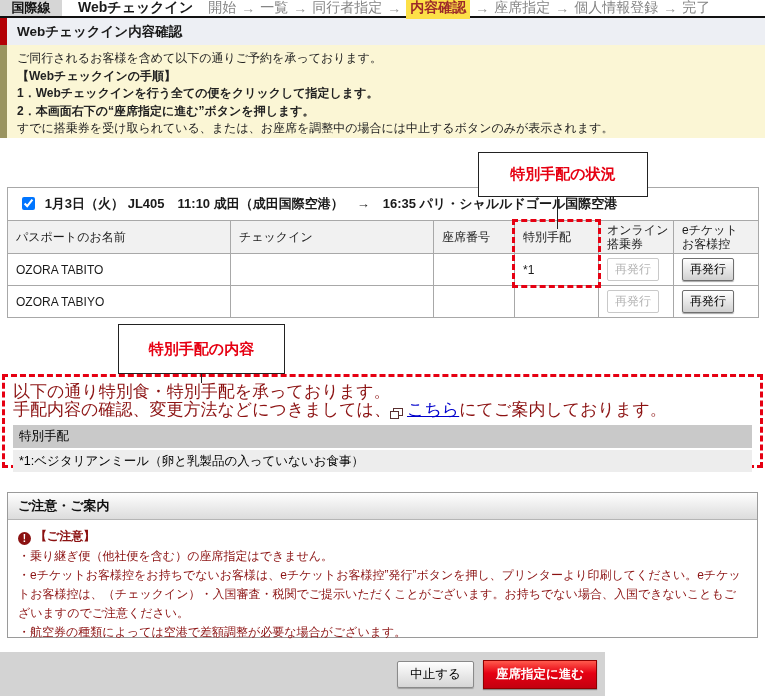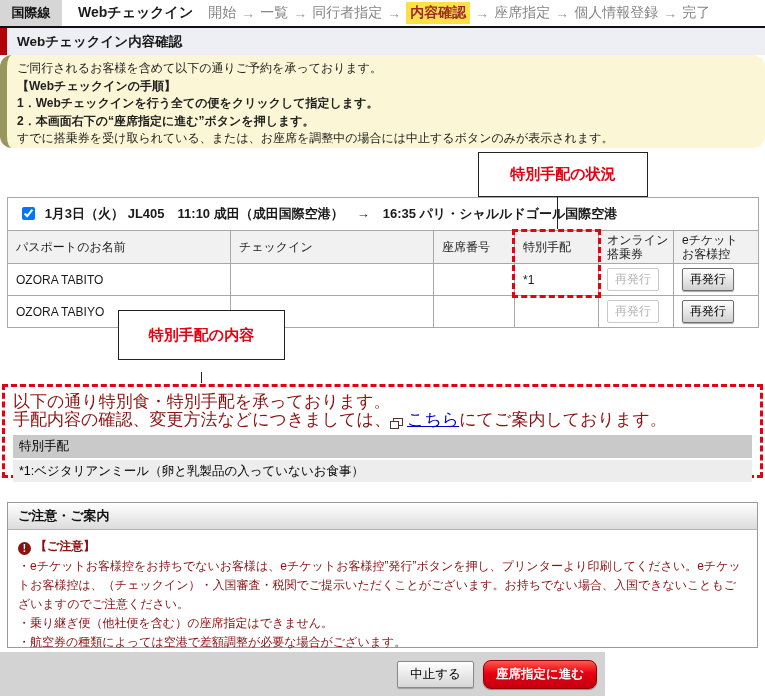--- a/index.html
+++ b/index.html
@@ -3,39 +3,39 @@
 <meta charset="utf-8">
 <style>
   * { margin:0; padding:0; box-sizing:border-box; }
   html,body { width:765px; height:696px; }
   body {
     position:relative; overflow:hidden; background:#fff;
     font-family:"Liberation Sans","DejaVu Sans",sans-serif;
     color:#1a1a1a; font-size:12.5px;
   }
   
-  .topnav { height:28px; border-bottom:2px solid #111; display:flex; align-items:stretch; background:#fff; }
+  .topnav { height:18px; border-bottom:2px solid #111; display:flex; align-items:stretch; background:#fff; }
   .section-box { background:#d6d6d6; width:62px; display:flex; align-items:center; justify-content:center;
     font-weight:bold; font-size:13px; color:#111; }
   .app-title { display:flex; align-items:center; font-weight:bold; font-size:14px; margin-left:16px; }
   .crumbs { display:flex; align-items:center; margin-left:15px; color:#858585; font-size:14px; white-space:nowrap; }
   .crumbs .arrow { margin:0 5px; color:#999; }
   .crumbs .step.active { background:#fde047; color:#9c2a2a; font-weight:bold; padding:2px 4px; }
   
   .titlebar { height:27px; background:#edeff4; border-left:7px solid #b30006; display:flex; align-items:center;
     font-weight:bold; font-size:13.5px; padding-left:10px; }
   
   .infobox { height:93px; background:#fbf6d5; border-left:7px solid #9a945f; padding:5px 10px 0 10px;
-    font-size:12px; line-height:17.5px; color:#222;border-radius:12px; }
+    font-size:12px; line-height:17.5px; color:#222; }
   .infobox .b { font-weight:bold; }
   
   .callout { position:absolute; background:#fff; border:1px solid #222; color:#e60012; font-weight:bold;
     font-size:15px; display:flex; align-items:center; justify-content:center; z-index:3; }
   .callout-status { left:478px; top:152px; width:170px; height:45px; }
-  .callout-content { left:118px; top:310px; width:167px; height:50px; }
+  .callout-content { left:118px; top:324px; width:167px; height:50px; }
   .connector { position:absolute; width:1px; background:#222; z-index:2; }
   .connector-status { left:557px; top:197px; height:32px; }
   .connector-content { left:201px; top:372px; height:11px; }
   
   .resv-wrap { position:relative; margin-top:49px; margin-left:7px; width:751px; }
   table.resv { border-collapse:collapse; table-layout:fixed; width:751px; background:#fff; }
   table.resv td, table.resv th { border:1px solid #a8a8a8; font-weight:normal; text-align:left;
     padding:0 0 0 8px; font-size:12px; vertical-align:middle; }
   table.resv { border:1px solid #666; }
   tr.flight-row td { height:33px; font-weight:bold; font-size:13px; }
@@ -70,21 +70,21 @@
   .notice-body { padding:7px 10px 0 10px; color:#8b1111; font-size:12px; line-height:19px; }
   .caution-line { font-weight:bold; margin-bottom:1px; }
   .excl-icon { display:inline-block; width:13px; height:13px; border-radius:50%; background:#8b1111; color:#fff;
     font-size:10px; line-height:13px; text-align:center; font-weight:bold; margin-right:4px; vertical-align:-2px; }
   
   .footer { position:absolute; left:0; bottom:0; width:605px; height:44px; background:#d3d3d3;
     display:flex; align-items:center; justify-content:flex-end; padding-right:8px; gap:9px; }
   .btn-cancel { font-size:12.5px; padding:4px 12px; border:1px solid #8a8a8a; border-radius:2px;
     background:linear-gradient(#fefefe,#d6d6d6); color:#000; cursor:pointer; box-shadow:0 1px 1px rgba(0,0,0,.25);
     font-family:inherit; }
-  .btn-proceed { font-size:12.5px; font-weight:bold; padding:5px 12px; border:1px solid #8f0000; border-radius:8px;
+  .btn-proceed { font-size:12.5px; font-weight:bold; padding:5px 12px; border:1px solid #8f0000; border-radius:0;
     background:linear-gradient(#ff5a4d,#e60012 45%,#c40010); color:#fff; cursor:pointer;
     box-shadow:0 1px 1px rgba(0,0,0,.35); font-family:inherit; }
 </style>
 </head>
 <body>
 
 <div class="topnav">
   <div class="section-box">国際線</div>
   <div class="app-title">Webチェックイン</div>
   <div class="crumbs">
@@ -175,22 +175,22 @@
   <div class="special-head">特別手配</div>
   <div class="special-item">*1:ベジタリアンミール（卵と乳製品の入っていないお食事）</div>
 </div>
 
 <div class="notice">
   <div class="notice-head">ご注意・ご案内</div>
   <div class="notice-body">
     <div class="caution-line">
       <span class="excl-icon">!</span><span>【ご注意】</span>
     </div>
+    <div>・乗り継ぎ便（他社便を含む）の座席指定はできません。</div>
     <div>・eチケットお客様控をお持ちでないお客様は、eチケットお客様控”発行”ボタンを押し、プリンターより印刷してください。eチケットお客様控は、（チェックイン）・入国審査・税関でご提示いただくことがございます。お持ちでない場合、入国できないこともございますのでご注意ください。</div>
-    <div>・乗り継ぎ便（他社便を含む）の座席指定はできません。</div>
     <div>・航空券の種類によっては空港で差額調整が必要な場合がございます。</div>
   </div>
 </div>
 
 <div class="footer">
   <button class="btn-cancel">中止する</button>
   <button class="btn-proceed">座席指定に進む</button>
 </div>
 
 </body></html>

